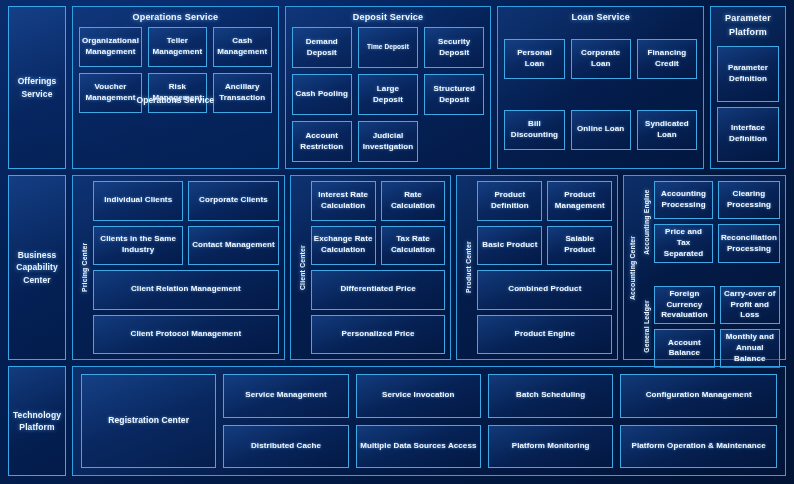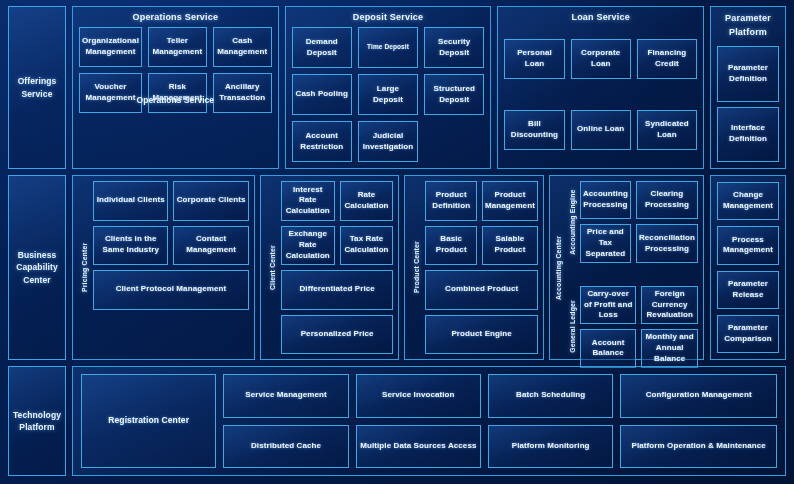--- a/index.html
+++ b/index.html
@@ -193,20 +193,21 @@
 
     <div class="bcc-group">
 
       <div class="panel center-panel" id="pricing-center">
         <div class="vlabel">Pricing Center</div>
         <div class="inner">
           <div class="box">Individual Clients</div>
           <div class="box">Corporate Clients</div>
           <div class="box">Clients in the Same Industry</div>
           <div class="box">Contact Management</div>
+          <div class="box span2">Client Relation Management</div>
           <div class="box span2">Client Protocol Management</div>
         </div>
       </div>
 
       <div class="panel center-panel" id="client-center">
         <div class="vlabel">Client Center</div>
         <div class="inner">
           <div class="box">Interest Rate Calculation</div>
           <div class="box">Rate Calculation</div>
           <div class="box">Exchange Rate Calculation</div>
@@ -236,37 +237,31 @@
             <div class="inner">
               <div class="box">Accounting Processing</div>
               <div class="box">Clearing Processing</div>
               <div class="box">Price and Tax Separated</div>
               <div class="box">Reconciliation Processing</div>
             </div>
           </div>
           <div class="acct-half">
             <div class="vlabel">General Ledger</div>
             <div class="inner">
+              <div class="box">Foreign Currency Revaluation</div>
               <div class="box">Carry-over of Profit and Loss</div>
-              <div class="box">Foreign Currency Revaluation</div>
               <div class="box">Account Balance</div>
               <div class="box">Monthly and Annual Balance</div>
             </div>
           </div>
         </div>
       </div>
 
     </div>
 
-    <div class="panel" id="param-platform-lower" style="width:76px;flex:0 0 76px;display:flex;flex-direction:column;gap:6px;padding:6px;">
-      <div class="box" style="flex:1">Change Management</div>
-      <div class="box" style="flex:1">Process Management</div>
-      <div class="box" style="flex:1">Parameter Release</div>
-      <div class="box" style="flex:1">Parameter Comparison</div>
-    </div>
   </div>
 
   <div id="row-tech">
     <div class="sidebar-label">Technology Platform</div>
 
     <div class="panel tech-group">
       <div id="registration-wrap">
         <div class="box">Registration Center</div>
       </div>
       <div class="tech-col">

